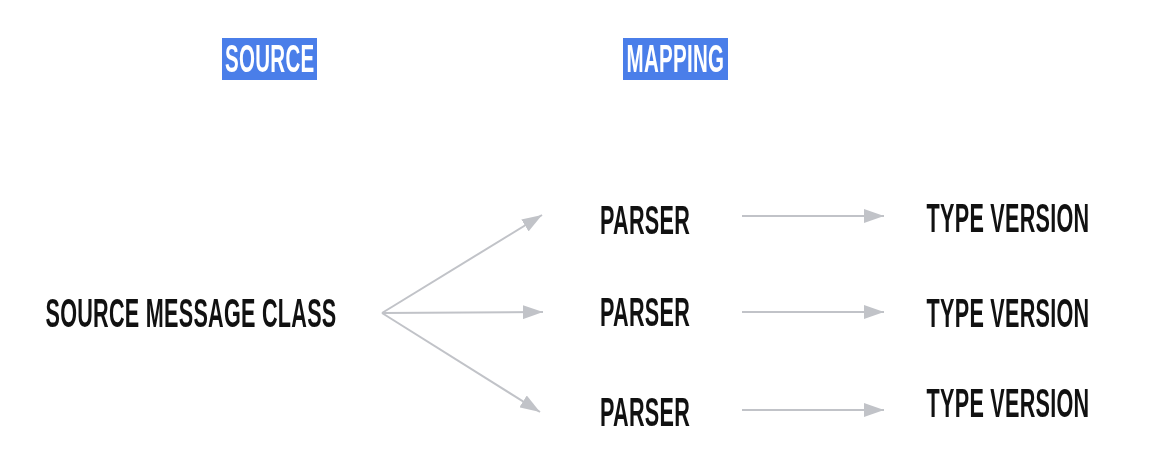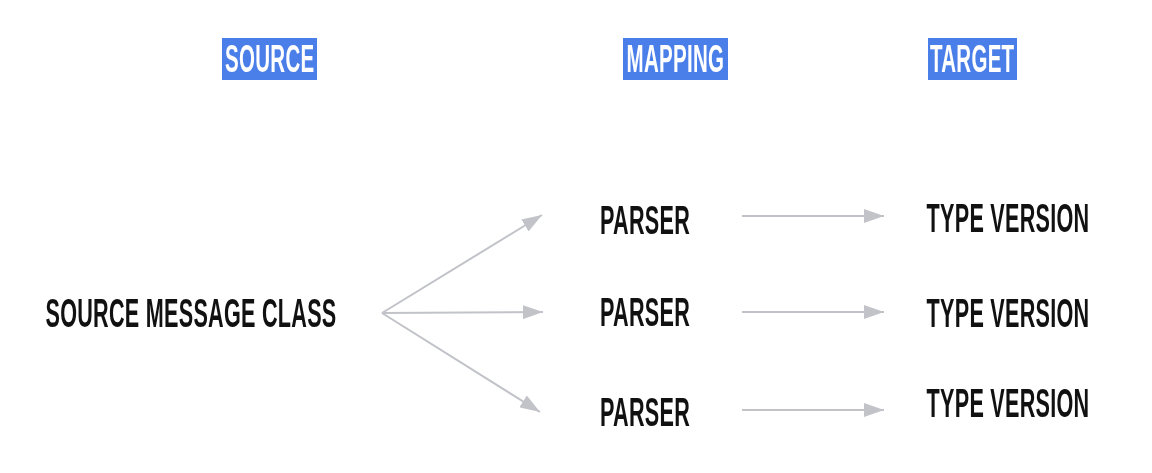--- a/index.html
+++ b/index.html
@@ -70,23 +70,20 @@
     <line x1="742" y1="312" x2="884" y2="312" stroke="#c1c3c8" stroke-width="2" marker-end="url(#ah)"></line>
     <line x1="742" y1="410" x2="884" y2="410" stroke="#c1c3c8" stroke-width="2" marker-end="url(#ah)"></line>
   </svg>
 
   <div class="col-header" style="left:222px; top:38px; width:95px; height:42px;">
     <span class="cond">SOURCE</span>
   </div>
   <div class="col-header" style="left:592px; top:38px; width:105px; height:42px;margin-left:31px;">
     <span class="cond">MAPPING</span>
   </div>
-  <div class="col-header" style="left:928px; top:38px; width:89px; height:42px;">
-    <span class="cond">TARGET</span>
-  </div>
 
   <div class="node" style="left:191px; top:313px;">
     <span class="cond">SOURCE MESSAGE CLASS</span>
   </div>
 
   <div class="node" style="left:645px; top:220px;">
     <span class="cond">PARSER</span>
   </div>
   <div class="node" style="left:645px; top:312px;">
     <span class="cond">PARSER</span>

